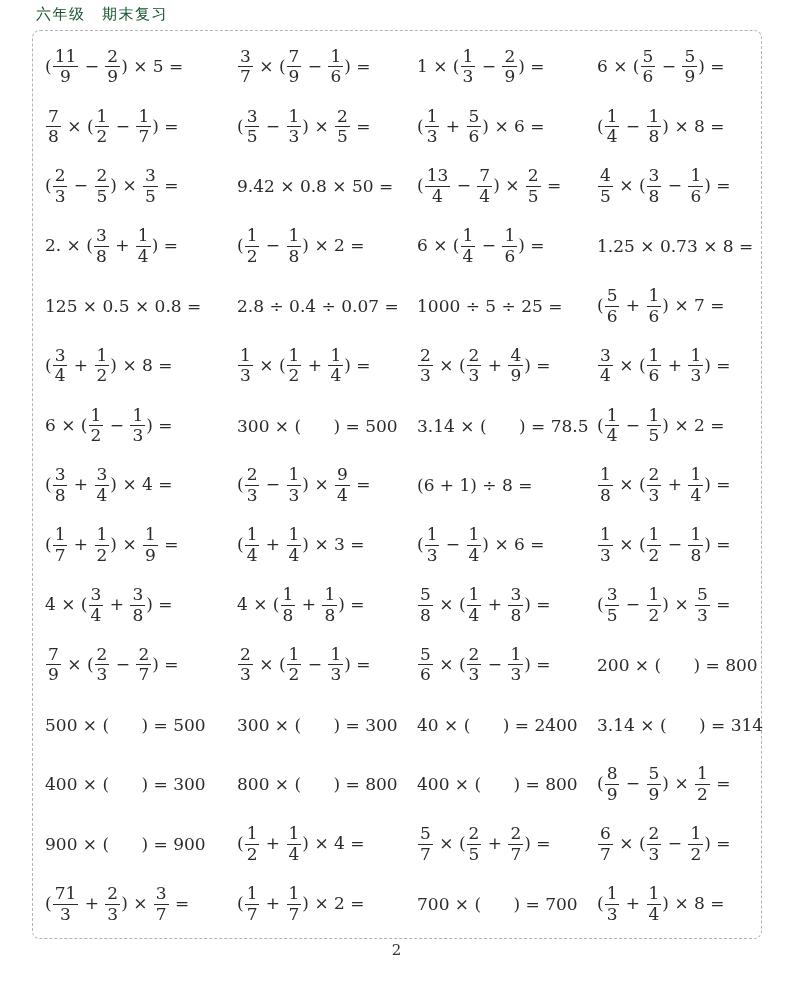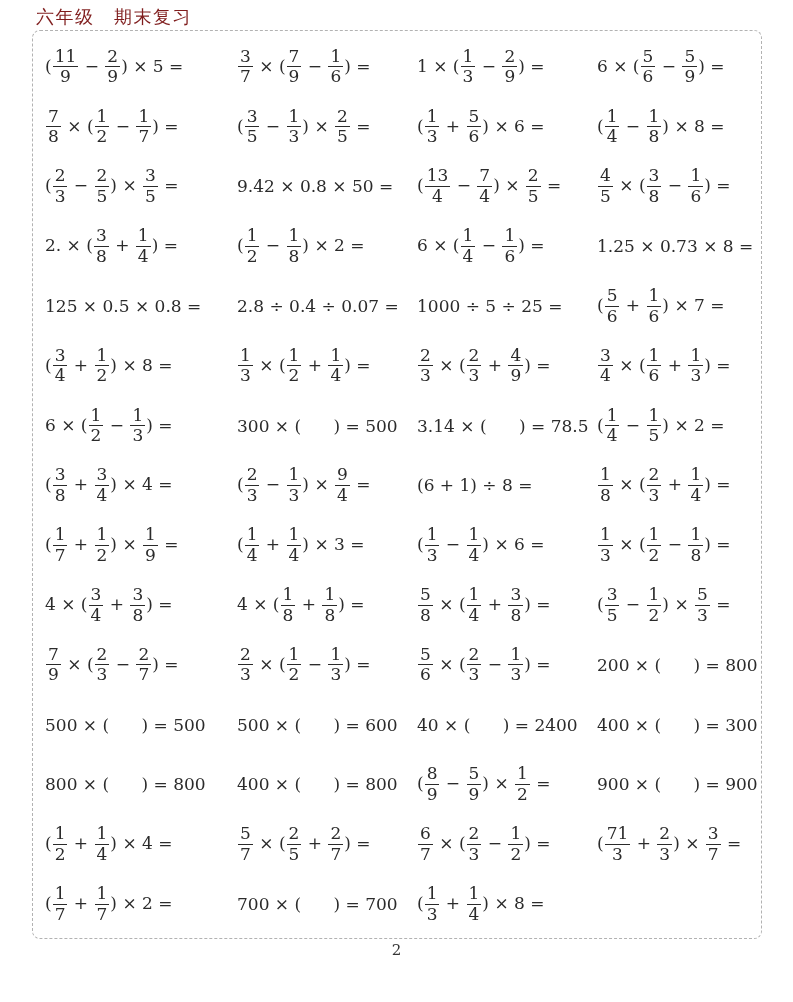--- a/index.html
+++ b/index.html
@@ -6,22 +6,22 @@
   body {
     width:793px; height:1002px;
     background:#ffffff;
     font-family:"DejaVu Serif", serif;
     color:#2b2b2b;
     position:relative;
     overflow:hidden;
   }
   .header {
     position:absolute; left:36px; top:5px;
-    font-size:18px; letter-spacing:1.5px;
-    color:#7f1d1d;
+    font-size:15px; letter-spacing:1.5px;
+    color:#14532d;
   }
   .box {
     position:absolute; left:32px; top:30px;
     width:730px; height:909px;
     border:1px dashed #b2b2b2;
     border-radius:8px;
     box-sizing:border-box;
   }
   .grid {
     display:grid;
@@ -184,24 +184,27 @@
       <div class="cell">
         <span class="expr"><span class="frac"><span class="num">5</span><span class="den">6</span></span> × (<span class="frac"><span class="num">2</span><span class="den">3</span></span> − <span class="frac"><span class="num">1</span><span class="den">3</span></span>) =</span>
       </div>
       <div class="cell">
         <span class="expr">200 × (      ) = 800</span>
       </div>
       <div class="cell">
         <span class="expr">500 × (      ) = 500</span>
       </div>
       <div class="cell">
-        <span class="expr">500 × (      ) = 600</span>
+        <span class="expr">300 × (      ) = 300</span>
       </div>
       <div class="cell">
         <span class="expr">40 × (      ) = 2400</span>
+      </div>
+      <div class="cell">
+        <span class="expr">3.14 × (      ) = 314</span>
       </div>
       <div class="cell">
         <span class="expr">400 × (      ) = 300</span>
       </div>
       <div class="cell">
         <span class="expr">800 × (      ) = 800</span>
       </div>
       <div class="cell">
         <span class="expr">400 × (      ) = 800</span>
       </div>

